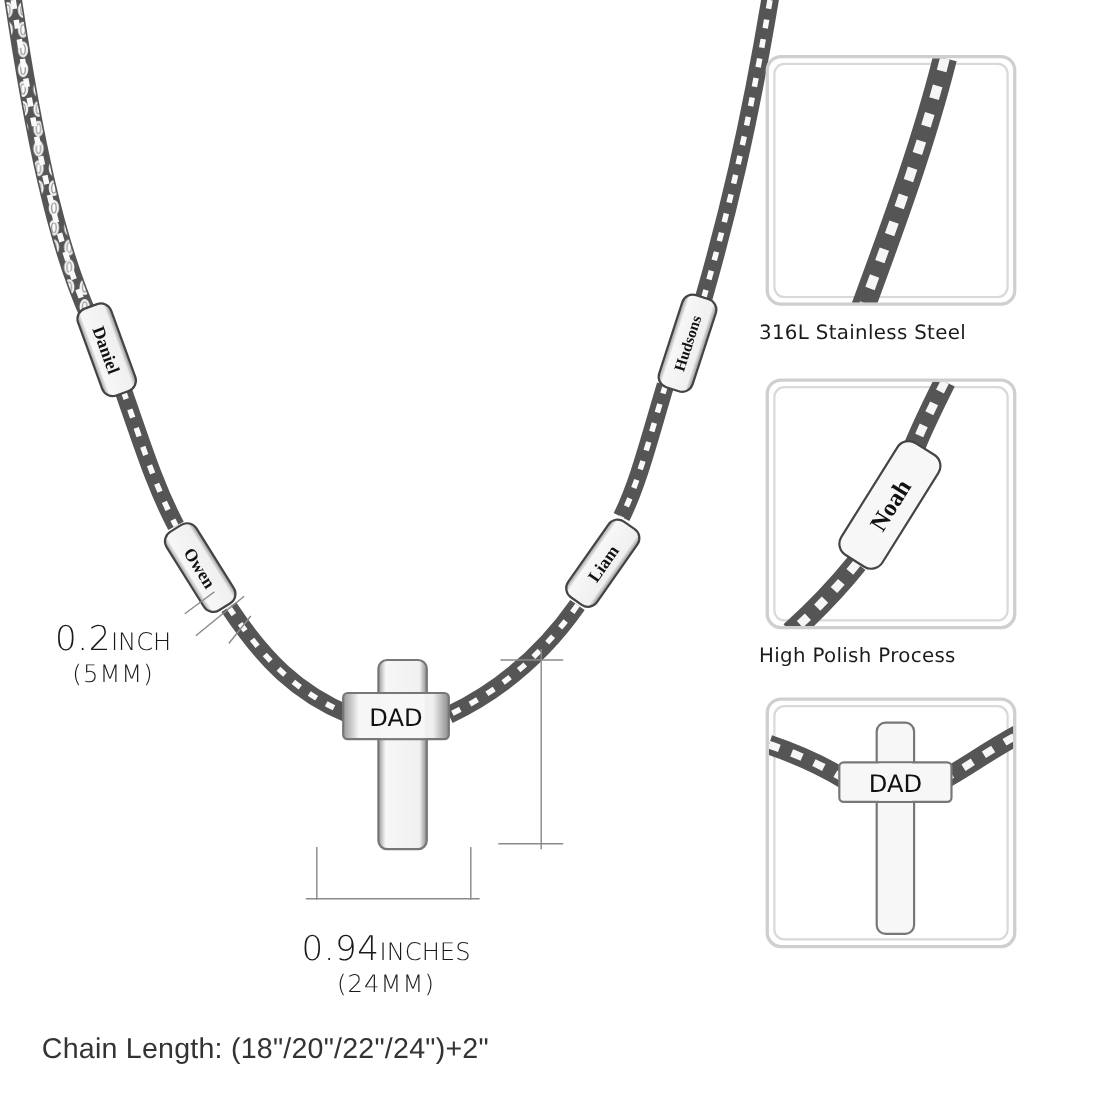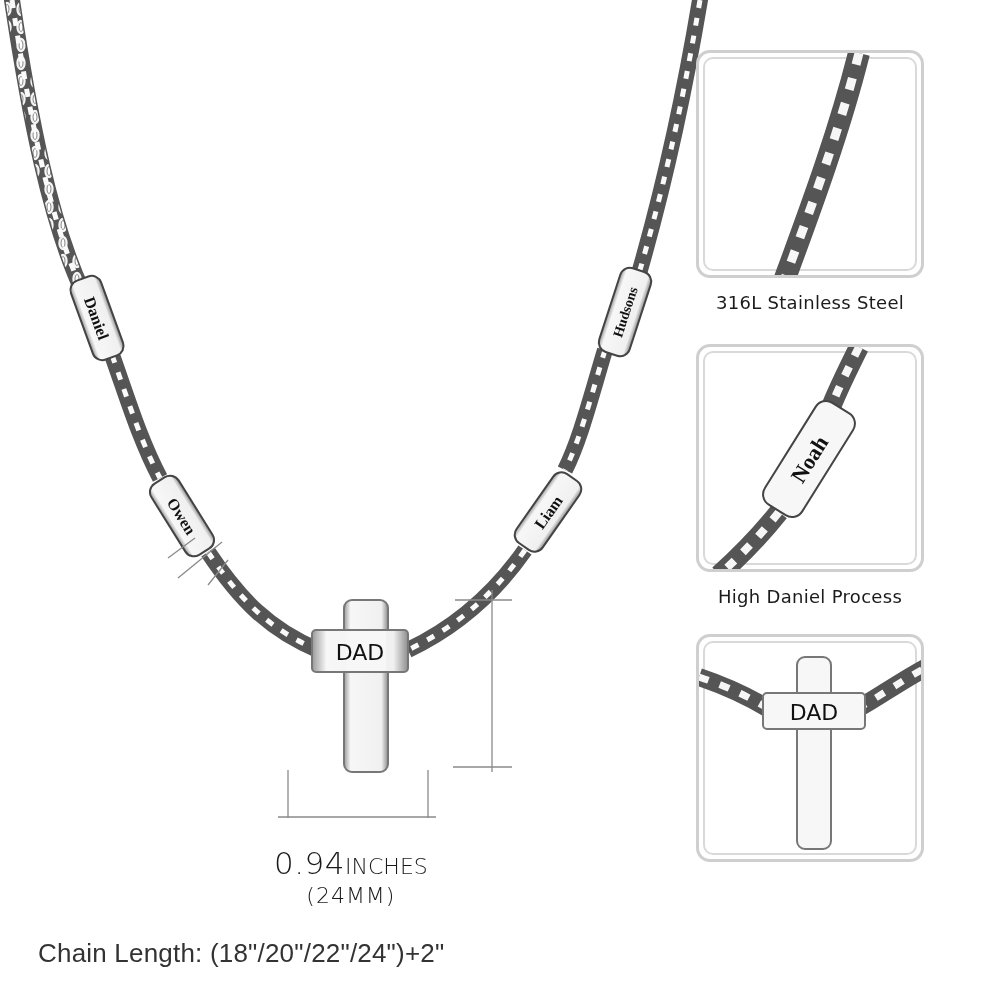--- a/index.html
+++ b/index.html
@@ -9,21 +9,21 @@
     svg.art { position: absolute; left: 0; top: 0; }
     .dim { position: absolute; text-align: center; color: #1a1a1a; line-height: 1; }
     .dim .big { font-family: "DejaVu Sans", sans-serif; font-size: 31px; font-weight: 300; letter-spacing: 0.5px; }
     .dim .unit { font-family: "DejaVu Sans", sans-serif; font-size: 22px; font-weight: 300; }
     .dim .mm { display: block; font-size: 22px; margin-top: 6px; font-weight: 300; letter-spacing: 1px; }
     .panel { position: absolute; left: 696px; width: 228px; height: 228px;
              border: 3px solid #cfcfcf; border-radius: 14px; box-sizing: border-box; background: #fff; overflow: hidden; }
     .panel .inner { position: absolute; left: 4px; top: 4px; right: 4px; bottom: 4px;
                     border: 2px solid #d9d9d9; border-radius: 10px; }
     .panel svg { position: absolute; left: 0; top: 0; }
-    .caption { position: absolute; left: 690px; width: 240px; text-align: center;
+    .caption { position: absolute; left: 690px; width: 240px; 
                font-family: "DejaVu Sans", sans-serif; font-size: 18px; color: #1b1b1b; letter-spacing: 0.3px; }
     .footer { position: absolute; top: 938px; font-family: "Liberation Sans", sans-serif;
               font-size: 26px; color: #333; letter-spacing: 0.2px; white-space: pre; }
   </style>
 </head>
 <body>
 
 <div class="stage">
 
   <svg class="art" width="1000" height="1000" viewBox="0 0 1000 1000">
@@ -90,20 +90,24 @@
       <line x1="178" y1="578" x2="222" y2="542"></line>
       <line x1="492" y1="590" x2="492" y2="772"></line>
       <line x1="455" y1="600" x2="512" y2="600"></line>
       <line x1="453" y1="767" x2="512" y2="767"></line>
       <line x1="288" y1="770" x2="288" y2="818"></line>
       <line x1="428" y1="770" x2="428" y2="818"></line>
       <line x1="278" y1="817" x2="436" y2="817"></line>
     </g>
   </svg>
 
+  <div class="dim" style="left:50px; top:566px;">
+    <span class="big">0.2</span><span class="unit">INCH</span>
+    <span class="mm">(5MM)</span>
+  </div>
   <div class="dim" style="left:274px; top:848px;">
     <span class="big">0.94</span><span class="unit">INCHES</span>
     <span class="mm">(24MM)</span>
   </div>
 
   <div class="panel" style="top:50px;">
     <div class="inner"></div>
     <svg width="228" height="228">
       <path d="M160 0 C 140 80, 110 160, 85 228" stroke="#555" stroke-width="22" fill="none"></path>
       <path d="M160 0 C 140 80, 110 160, 85 228" stroke="#f6f6f6" stroke-width="9" stroke-dasharray="12 14" fill="none"></path>
@@ -117,21 +121,21 @@
       <path d="M160 0 C 150 20, 140 40, 132 60" stroke="#555" stroke-width="20" fill="none"></path>
       <path d="M160 0 C 150 20, 140 40, 132 60" stroke="#f6f6f6" stroke-width="8" stroke-dasharray="10 12" fill="none"></path>
       <path d="M80 165 C 60 190, 40 210, 20 228" stroke="#555" stroke-width="20" fill="none"></path>
       <path d="M80 165 C 60 190, 40 210, 20 228" stroke="#f6f6f6" stroke-width="8" stroke-dasharray="10 12" fill="none"></path>
       <g transform="translate(110,112) rotate(32)">
         <rect x="-22" y="-60" width="44" height="120" rx="12" fill="#f7f7f7" stroke="#444" stroke-width="2"></rect>
         <text transform="rotate(-90)" x="0" y="8" text-anchor="middle" font-family="Liberation Serif, serif" font-weight="bold" font-size="22" fill="#111">Noah</text>
       </g>
     </svg>
   </div>
-  <div class="caption" style="top:586px;">High Daniel Process</div>
+  <div class="caption" style="top:586px;">High Polish Process</div>
 
   <div class="panel" style="top:634px;">
     <div class="inner"></div>
     <svg width="228" height="228">
       <path d="M0 40 C 30 50, 50 60, 70 72" stroke="#555" stroke-width="18" fill="none"></path>
       <path d="M0 40 C 30 50, 50 60, 70 72" stroke="#f6f6f6" stroke-width="7" stroke-dasharray="10 12" fill="none"></path>
       <path d="M158 72 C 180 60, 200 45, 228 30" stroke="#555" stroke-width="18" fill="none"></path>
       <path d="M158 72 C 180 60, 200 45, 228 30" stroke="#f6f6f6" stroke-width="7" stroke-dasharray="10 12" fill="none"></path>
       <rect x="98" y="20" width="34" height="192" rx="8" fill="#f7f7f7" stroke="#777" stroke-width="2"></rect>
       <rect x="64" y="56" width="102" height="36" rx="4" fill="#f7f7f7" stroke="#777" stroke-width="2"></rect>

